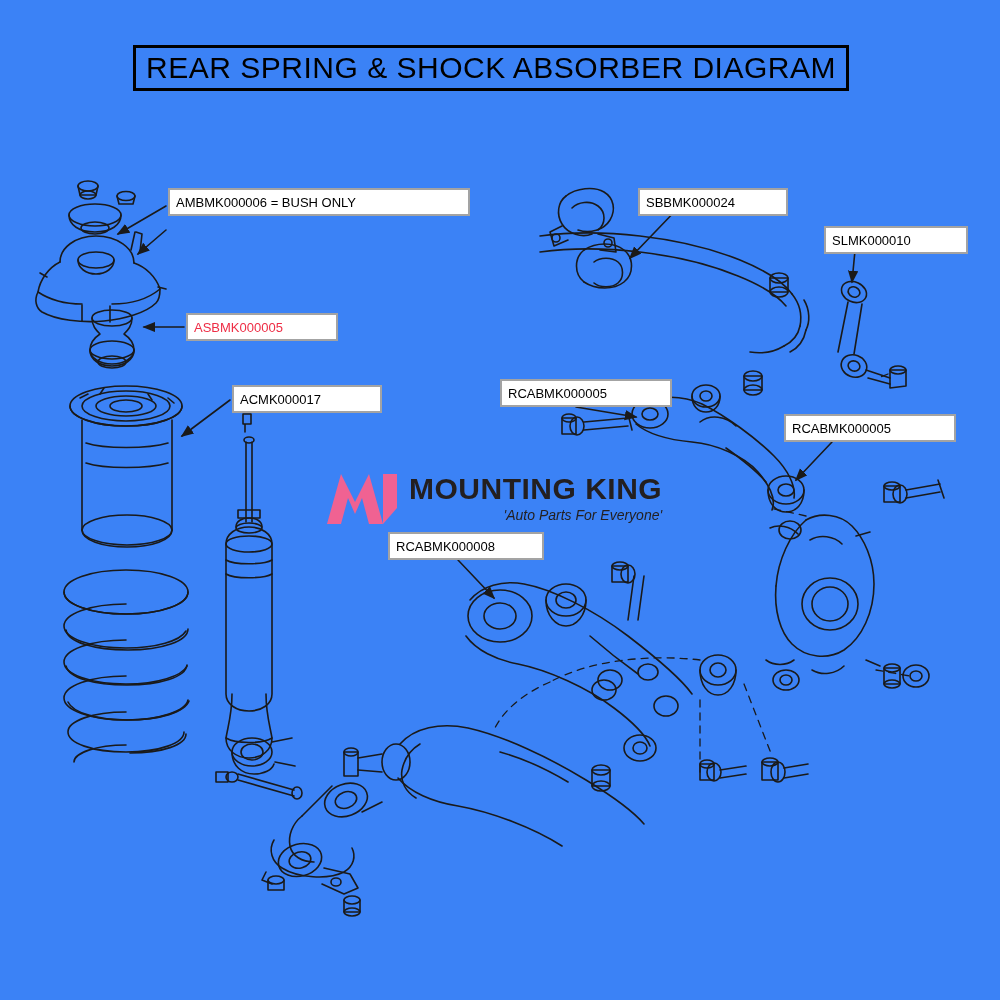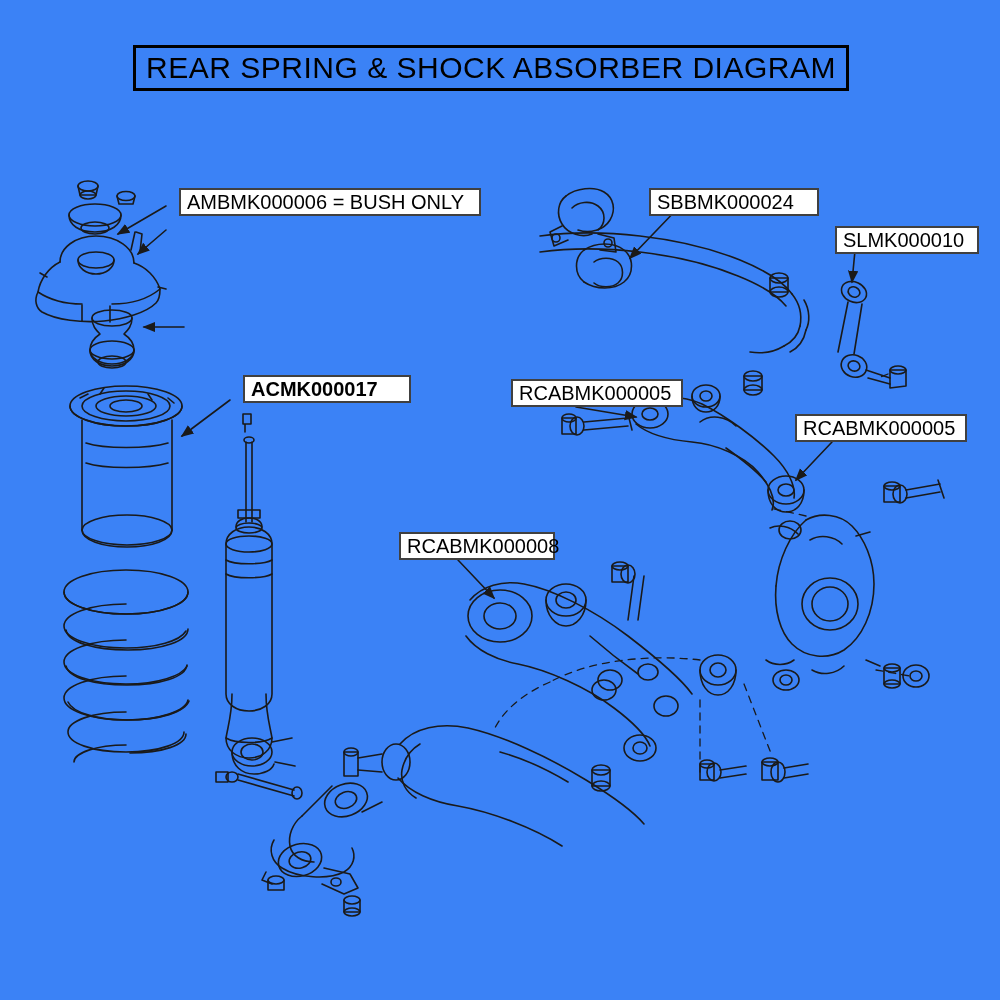--- a/index.html
+++ b/index.html
@@ -31,31 +31,30 @@
   }
   #title-text {
     font-size: 30px;
     letter-spacing: 0.5px;
     color: #000;
     white-space: nowrap;
   }
   
   .callout {
     position: absolute;
-    border: 2px solid #404040;
+    border: 2px solid #a3a3a3;
     background: #fff;
     box-sizing: border-box;
-    font-size: 20px;
+    font-size: 13px;
     color: #000;
     display: flex;
     align-items: center;
     padding: 0 6px;
     white-space: nowrap;
     height: 28px;
-    margin-left: 11px;
   }
   .callout.red { color: #ee2d45; }
   
   #artwork {
     position: absolute;
     left: 0; top: 0;
     width: 1000px;
     height: 1000px;
   }
   
@@ -366,39 +365,52 @@
         </marker>
       </defs>
     </g>
   </svg>
 
   <div class="callout" style="left:168px; top:188px; width:302px;">
     <span>AMBMK000006 = BUSH ONLY</span>
   </div>
 
 
-
-  <div class="callout" style="left:232px; top:375px; width:168px;font-weight:bold;">
+  <div class="callout red" style="left:186px; top:313px; width:152px;">
+    <span>ASBMK000005</span>
+  </div>
+
+  <div class="callout" style="left:232px; top:385px; width:150px;">
     <span>ACMK000017</span>
   </div>
 
-  <div class="callout" style="left:638px; top:188px; width:170px;">
+  <div class="callout" style="left:638px; top:188px; width:150px;">
     <span>SBBMK000024</span>
   </div>
 
   <div class="callout" style="left:824px; top:226px; width:144px;">
     <span>SLMK000010</span>
   </div>
 
   <div class="callout" style="left:500px; top:379px; width:172px;">
     <span>RCABMK000005</span>
   </div>
 
   <div class="callout" style="left:784px; top:414px; width:172px;">
     <span>RCABMK000005</span>
   </div>
 
   <div class="callout" style="left:388px; top:532px; width:156px;">
     <span>RCABMK000008</span>
   </div>
 
+  <div id="watermark">
+    <svg id="wm-mark" viewBox="0 0 74 60">
+      <path d="M2 56 L16 6 L30 34 L44 6 L58 56 L44 56 L37 30 L30 46 L23 30 L16 56 Z" fill="#f06292"></path>
+      <path d="M58 6 L72 6 L72 40 L58 56 Z" fill="#f06292"></path>
+    </svg>
+    <div id="wm-textblock">
+      <div id="wm-title">MOUNTING KING</div>
+      <div id="wm-sub">'Auto Parts For Everyone'</div>
+    </div>
+  </div>
 
 </div>
 
 </body></html>

